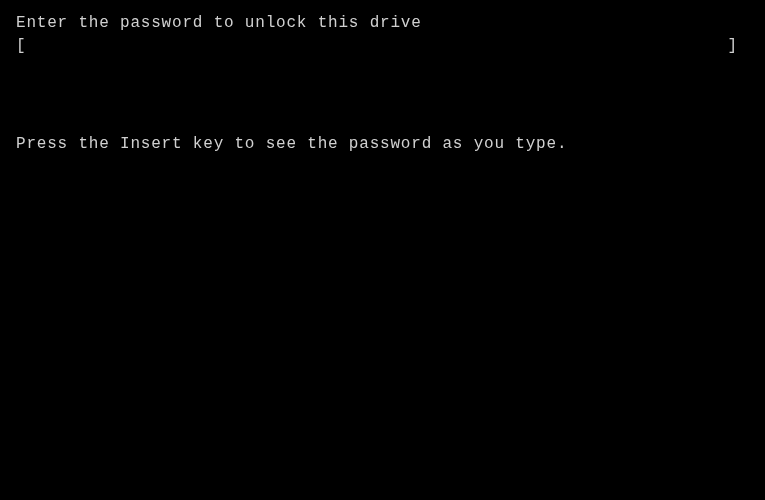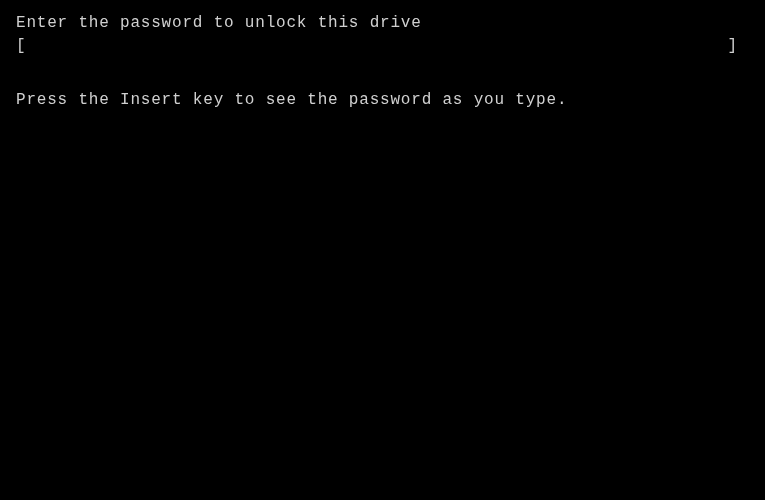--- a/index.html
+++ b/index.html
@@ -55,21 +55,21 @@
       border: none;
       outline: none;
       color: #000000;
       font-family: 'Courier New', Courier, monospace;
       font-size: 16px;
       caret-color: #d0d0d0;
       padding: 0 2px;
     }
 
     .hint-line {
-      margin-top: 36px;
+      margin-top: 80px;
       white-space: pre;
       letter-spacing: 0.05em;
     }
   </style>
 </head>
 <body>
 
 <div class="terminal">
 
   <div class="prompt-line">Enter the password to unlock this drive</div>

